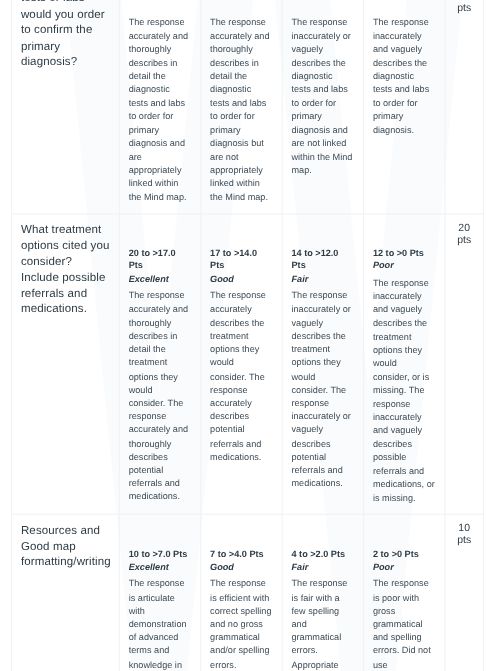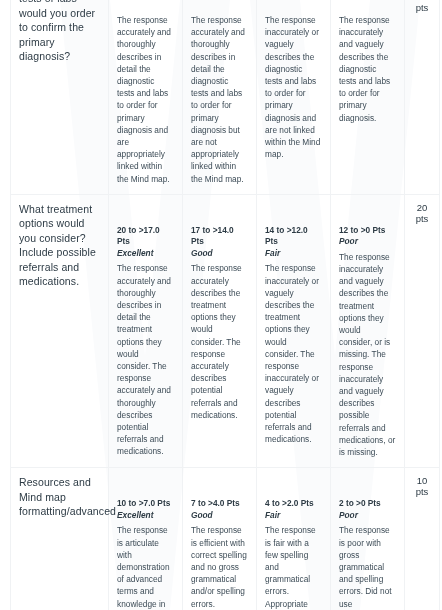--- a/index.html
+++ b/index.html
@@ -141,21 +141,21 @@
             <span class="rng"></span>
             <span class="lbl"></span>
           </div>
           <div class="rating-body">The response inaccurately and vaguely describes the diagnostic tests and labs to order for primary diagnosis.</div>
         </td>
         <td class="pts-cell">20 pts</td>
       </tr>
 
       <tr>
         <td>
-          <div class="crit-desc">What treatment options would you consider? Include possible referrals and medications.</div>
+          <div class="crit-desc">What treatment options cited you consider? Include possible referrals and medications.</div>
         </td>
         <td>
           <div class="rating-head">
             <span class="rng">20 to &gt;17.0 Pts</span>
             <span class="lbl">Excellent</span>
           </div>
           <div class="rating-body">The response accurately and thoroughly describes in detail the treatment options they would consider. The response accurately and thoroughly describes potential referrals and medications.</div>
         </td>
         <td>
           <div class="rating-head">
@@ -176,21 +176,21 @@
             <span class="rng">12 to &gt;0 Pts</span>
             <span class="lbl">Poor</span>
           </div>
           <div class="rating-body">The response inaccurately and vaguely describes the treatment options they would consider, or is missing. The response inaccurately and vaguely describes possible referrals and medications, or is missing.</div>
         </td>
         <td class="pts-cell">20 pts</td>
       </tr>
 
       <tr>
         <td>
-          <div class="crit-desc">Resources and Mind map formatting/advanced</div>
+          <div class="crit-desc">Resources and Good map formatting/writing</div>
         </td>
         <td>
           <div class="rating-head">
             <span class="rng">10 to &gt;7.0 Pts</span>
             <span class="lbl">Excellent</span>
           </div>
           <div class="rating-body">The response is articulate with demonstration of advanced terms and knowledge in writing style with no grammatical or spelling errors. Appropriate electronic mind mapping format. Reference list included with at least two research articles that are within last 5 years. Research articles are also cited and linked within mind map.</div>
         </td>
         <td>
           <div class="rating-head">

